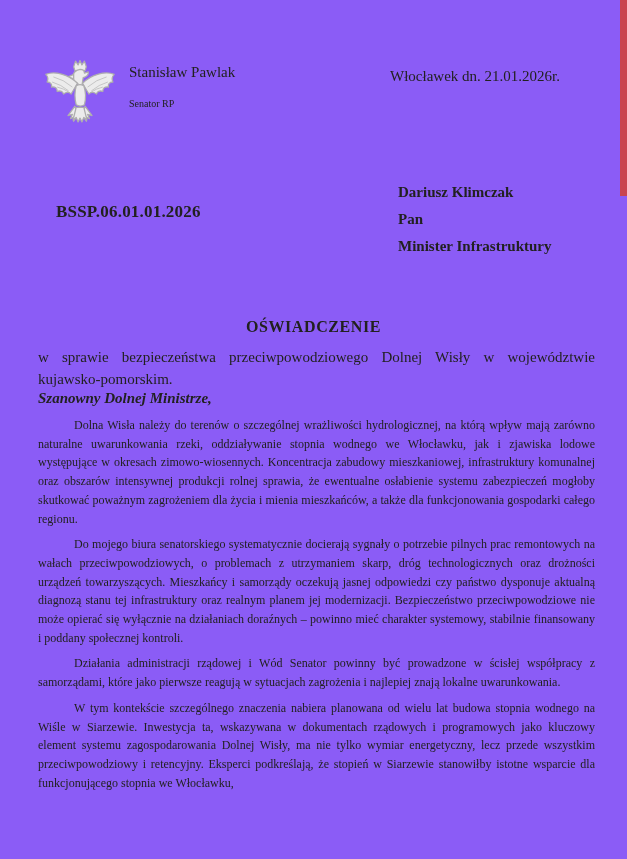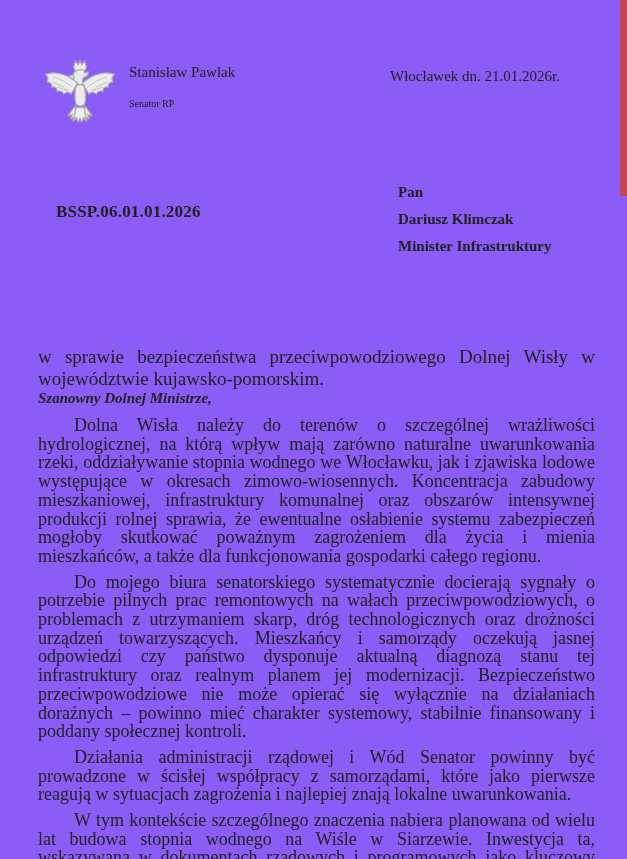--- a/index.html
+++ b/index.html
@@ -78,41 +78,41 @@
     text-align: center;
     font-size: 16px;
     font-weight: bold;
     letter-spacing: 0.6px;
   }
   .subject {
     position: absolute;
     left: 38px;
     top: 346px;
     width: 557px;
-    font-size: 19px;
+    font-size: 15px;
     line-height: 22px;
     text-align: justify;
   }
   .greeting {
     position: absolute;
     left: 38px;
     top: 390px;
     font-size: 15px;
     font-weight: bold;
     font-style: italic;
   }
   .body-text {
     position: absolute;
     left: 38px;
     top: 416px;
     width: 557px;
   }
   .body-text p {
     margin: 0 0 7px 0;
-    font-size: 18px;
+    font-size: 12px;
     line-height: 18.7px;
     text-align: justify;
     text-indent: 36px;
   }
 </style>
 </head>
 <body>
 
 <div class="page">
 
@@ -147,25 +147,26 @@
   </div>
 
   <div class="sender-name">Stanisław Pawlak</div>
   <div class="sender-title">Senator RP</div>
 
   <div class="place-date">Włocławek dn. 21.01.2026r.</div>
 
   <div class="reference">BSSP.06.01.01.2026</div>
 
   <div class="recipient">
+    <div>Dariusz Klimczak</div>
     <div>Pan</div>
-    <div>Dariusz Klimczak</div>
     <div>Minister Infrastruktury</div>
   </div>
 
+  <div class="doc-title">OŚWIADCZENIE</div>
 
   <div class="subject">w sprawie bezpieczeństwa przeciwpowodziowego Dolnej Wisły w województwie kujawsko-pomorskim.</div>
 
   <div class="greeting">Szanowny Dolnej Ministrze,</div>
 
   <div class="body-text">
     <p>Dolna Wisła należy do terenów o szczególnej wrażliwości hydrologicznej, na którą wpływ mają zarówno naturalne uwarunkowania rzeki, oddziaływanie stopnia wodnego we Włocławku, jak i zjawiska lodowe występujące w okresach zimowo-wiosennych. Koncentracja zabudowy mieszkaniowej, infrastruktury komunalnej oraz obszarów intensywnej produkcji rolnej sprawia, że ewentualne osłabienie systemu zabezpieczeń mogłoby skutkować poważnym zagrożeniem dla życia i mienia mieszkańców, a także dla funkcjonowania gospodarki całego regionu.</p>
     <p>Do mojego biura senatorskiego systematycznie docierają sygnały o potrzebie pilnych prac remontowych na wałach przeciwpowodziowych, o problemach z utrzymaniem skarp, dróg technologicznych oraz drożności urządzeń towarzyszących. Mieszkańcy i samorządy oczekują jasnej odpowiedzi czy państwo dysponuje aktualną diagnozą stanu tej infrastruktury oraz realnym planem jej modernizacji. Bezpieczeństwo przeciwpowodziowe nie może opierać się wyłącznie na działaniach doraźnych – powinno mieć charakter systemowy, stabilnie finansowany i poddany społecznej kontroli.</p>
     <p>Działania administracji rządowej i Wód Senator powinny być prowadzone w ścisłej współpracy z samorządami, które jako pierwsze reagują w sytuacjach zagrożenia i najlepiej znają lokalne uwarunkowania.</p>
     <p>W tym kontekście szczególnego znaczenia nabiera planowana od wielu lat budowa stopnia wodnego na Wiśle w Siarzewie. Inwestycja ta, wskazywana w dokumentach rządowych i programowych jako kluczowy element systemu zagospodarowania Dolnej Wisły, ma nie tylko wymiar energetyczny, lecz przede wszystkim przeciwpowodziowy i retencyjny. Eksperci podkreślają, że stopień w Siarzewie stanowiłby istotne wsparcie dla funkcjonującego stopnia we Włocławku,</p>

